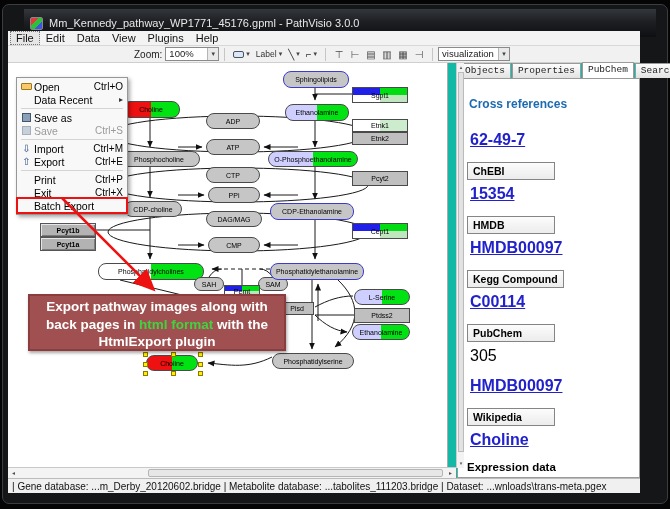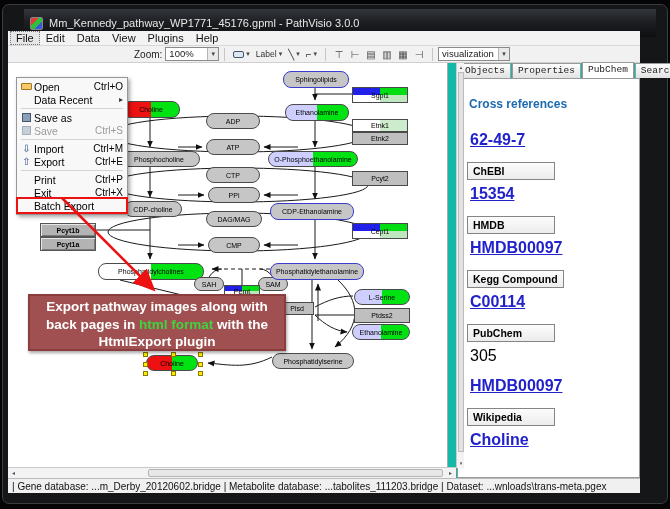--- a/index.html
+++ b/index.html
@@ -281,20 +281,21 @@
       <div class="xref-heading">Cross references</div>
       <div id="xref-sections">
           <div class="xref-sec"><a class="xref-val" href="#">62-49-7</a></div>
           <div class="xref-sec"><div class="xref-box">ChEBI</div><a class="xref-val" href="#">15354</a></div>
           <div class="xref-sec"><div class="xref-box">HMDB</div><a class="xref-val" href="#">HMDB00097</a></div>
           <div class="xref-sec"><div class="xref-box">Kegg Compound</div><a class="xref-val" href="#">C00114</a></div>
           <div class="xref-sec"><div class="xref-box">PubChem</div><div class="xref-val plain-val">305</div></div>
           <div class="xref-sec"><a class="xref-val" href="#">HMDB00097</a></div>
           <div class="xref-sec"><div class="xref-box">Wikipedia</div><a class="xref-val" href="#">Choline</a></div>
         </div>
+      <div class="panel-footer">Expression data</div>
     </div>
   </div>
 
   <div class="statusbar">
     <span>| Gene database: ...m_Derby_20120602.bridge | Metabolite database: ...tabolites_111203.bridge | Dataset: ...wnloads\trans-meta.pgex</span>
   </div>
 
   <div class="filemenu" id="filemenu">
       <div class="mi">
         <div class="mi-ic">

